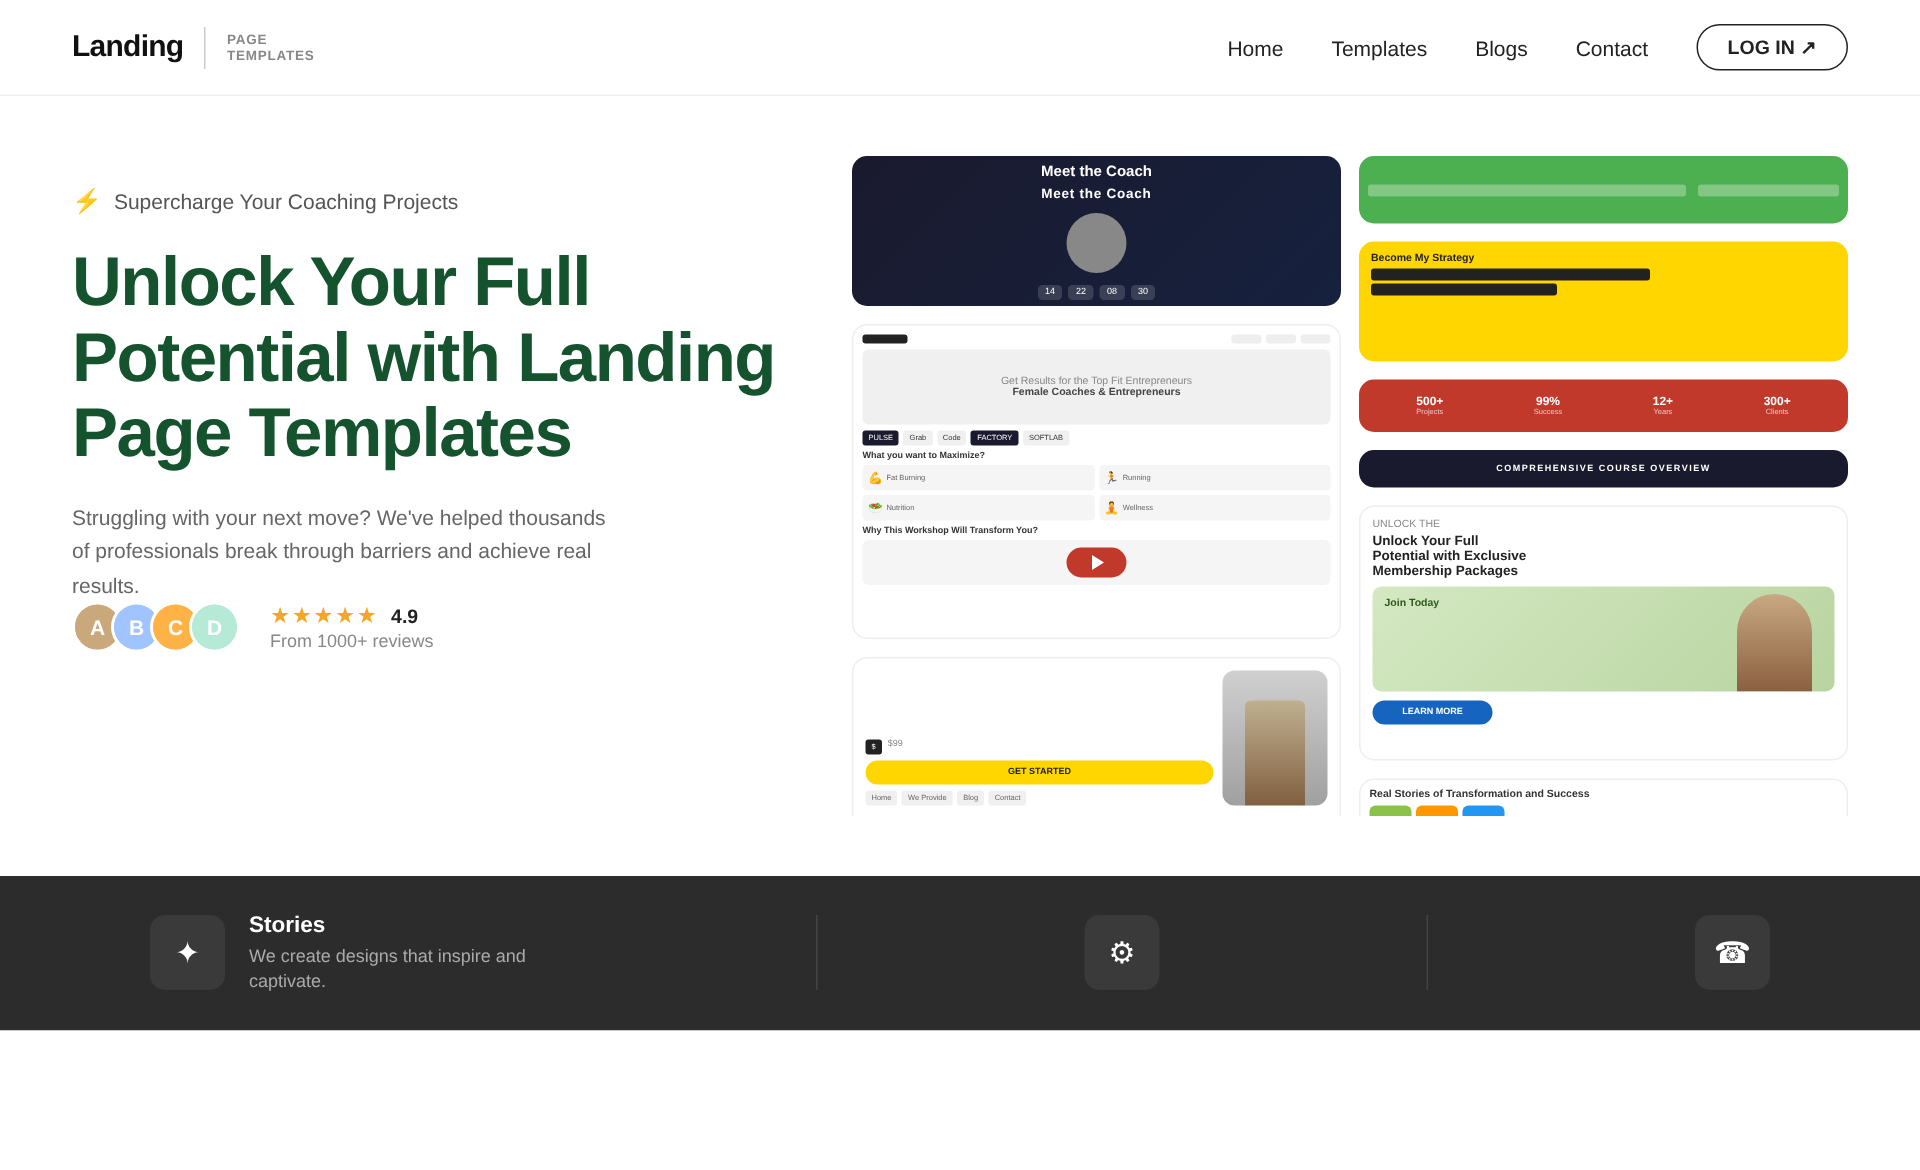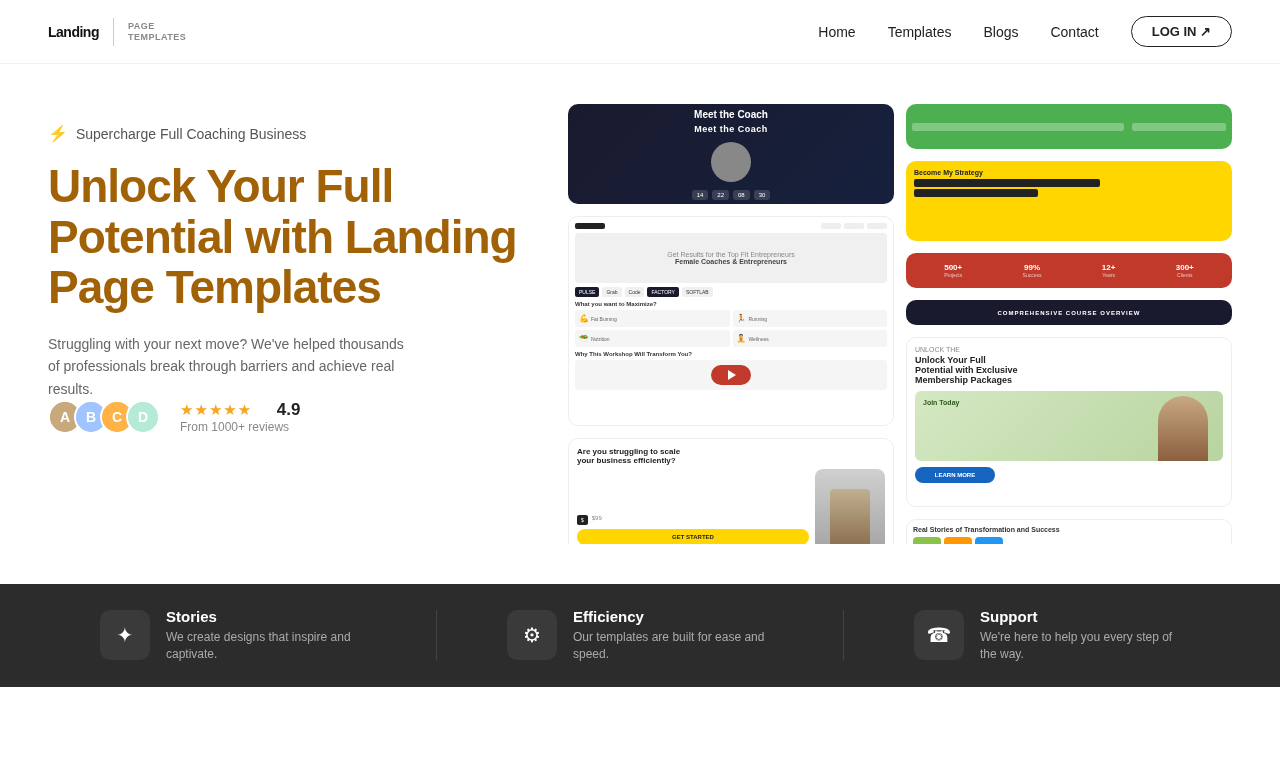--- a/index.html
+++ b/index.html
@@ -15,21 +15,21 @@
       position: relative;
       z-index: 10;
       background: #fff;
     }
     .logo {
       display: flex;
       align-items: center;
       gap: 6px;
     }
     .logo-main {
-      font-size: 14px;
+      font-size: 20px;
       font-weight: 800;
       color: #111;
       letter-spacing: -0.5px;
       text-align: right;
     }
     .logo-divider {
       width: 1px;
       height: 28px;
       background: #ccc;
       margin: 0 8px;
@@ -92,21 +92,21 @@
       font-size: 16px;
     }
     .badge-text {
       font-size: 14px;
       color: #555;
       font-weight: 500;
     }
     .hero-title {
       font-size: 46px;
       font-weight: 800;
-      color: #a16207;
+      color: #14532d;
       line-height: 1.1;
       margin-bottom: 20px;
       letter-spacing: -1px;
     }
     .hero-desc {
       font-size: 14px;
       color: #666;
       line-height: 1.6;
       max-width: 360px;
     }
@@ -142,21 +142,21 @@
       margin-right: -8px;
       overflow: hidden;
       background: #ddd;
     }
     .avatar-circle:nth-child(1) { background: #c9a87c; }
     .avatar-circle:nth-child(2) { background: #a0c4ff; }
     .avatar-circle:nth-child(3) { background: #ffb347; }
     .avatar-circle:nth-child(4) { background: #b5ead7; }
     .review-info { margin-left: 16px; }
     .stars { color: #f5a623; font-size: 15px; letter-spacing: 1px; }
-    .rating-num { color: #222; font-weight: 700; font-size: 17px; margin-left: 20px; }
+    .rating-num { color: #222; font-weight: 700; font-size: 13px; margin-left: 4px; }
     .review-count { font-size: 12px; color: #888; }
 
     
     .hero-images {
       flex: 1;
       position: relative;
       display: flex;
       gap: 12px;
       overflow: hidden;
       height: 440px;
@@ -269,21 +269,21 @@
     <a class="nav-link">Blogs</a>
     <a class="nav-link">Contact</a>
     <button class="nav-btn">LOG IN ↗</button>
   </nav>
 </header>
 
 <section class="hero">
   <div class="hero-left">
     <div class="hero-badge">
       <span class="badge-icon">⚡</span>
-      <span class="badge-text">Supercharge Full Coaching Business</span>
+      <span class="badge-text">Supercharge Your Coaching Projects</span>
     </div>
     <h1 class="hero-title">Unlock Your Full Potential with Landing Page Templates</h1>
     <p class="hero-desc">Struggling with your next move? We've helped thousands of professionals break through barriers and achieve real results.</p>
     <div class="hero-reviews">
       <div class="review-avatars">
         <div class="avatar-circle">
           <div class="face" style="background:#c9a87c;">A</div>
         </div>
         <div class="avatar-circle">
           <div class="face" style="background:#a0c4ff;">B</div>
@@ -348,21 +348,20 @@
         </div>
         <div style="font-size:6px; color:#333; font-weight:600; margin-bottom:3px;">Why This Workshop Will Transform You?</div>
         <div style="background:#f5f5f5; border-radius:4px; height:30px; display:flex; align-items:center; justify-content:center;">
           <div style="width:40px; height:20px; background:#c0392b; border-radius:10px; display:flex; align-items:center; justify-content:center;">
             <div style="width:0;height:0;border-top:5px solid transparent;border-bottom:5px solid transparent;border-left:8px solid #fff;margin-left:2px;"></div>
           </div>
         </div>
       </div>
 
       <div class="template-card" style="background:#fff; border:1px solid #eee; height:150px; padding:8px;">
-        <div style="font-size:8px; font-weight:700; color:#222; margin-bottom:4px;">Are you struggling to scale<br>your business efficiently?</div>
         <div style="display:flex; gap:6px; align-items:flex-end;">
           <div style="flex:1;">
             <div style="display:flex; gap:4px; margin-bottom:4px;">
               <div style="background:#222; color:#fff; font-size:5px; padding:2px 4px; border-radius:2px;">$</div>
               <div style="font-size:6px; color:#888;">$99</div>
             </div>
             <div style="background:#ffd600; border-radius:10px; height:16px; display:flex; align-items:center; justify-content:center; font-size:6px; font-weight:700; color:#222; margin-bottom:4px;">GET STARTED</div>
             <div style="display:flex; gap:3px; flex-wrap:wrap;">
               <div style="background:#f0f0f0; border-radius:2px; padding:2px 4px; font-size:5px; color:#666;">Home</div>
               <div style="background:#f0f0f0; border-radius:2px; padding:2px 4px; font-size:5px; color:#666;">We Provide</div>
@@ -471,34 +470,26 @@
     <div class="feature-text">
       <h3>Stories</h3>
       <p>We create designs that inspire and captivate.</p>
     </div>
   </div>
   <div class="feature-divider"></div>
   <div class="feature-item">
     <div class="feature-icon-box">
       <span style="color:#fff;">⚙</span>
     </div>
-    <div class="feature-text">
-      <h3>Efficiency</h3>
-      <p>Our templates are built for ease and speed.</p>
-    </div>
   </div>
   <div class="feature-divider"></div>
   <div class="feature-item">
     <div class="feature-icon-box">
       <span style="color:#fff;">☎</span>
     </div>
-    <div class="feature-text">
-      <h3>Support</h3>
-      <p>We're here to help you every step of the way.</p>
-    </div>
   </div>
 </section>
 
 <section class="who-section">
   
 
   
 </section>
 
 </body></html>

